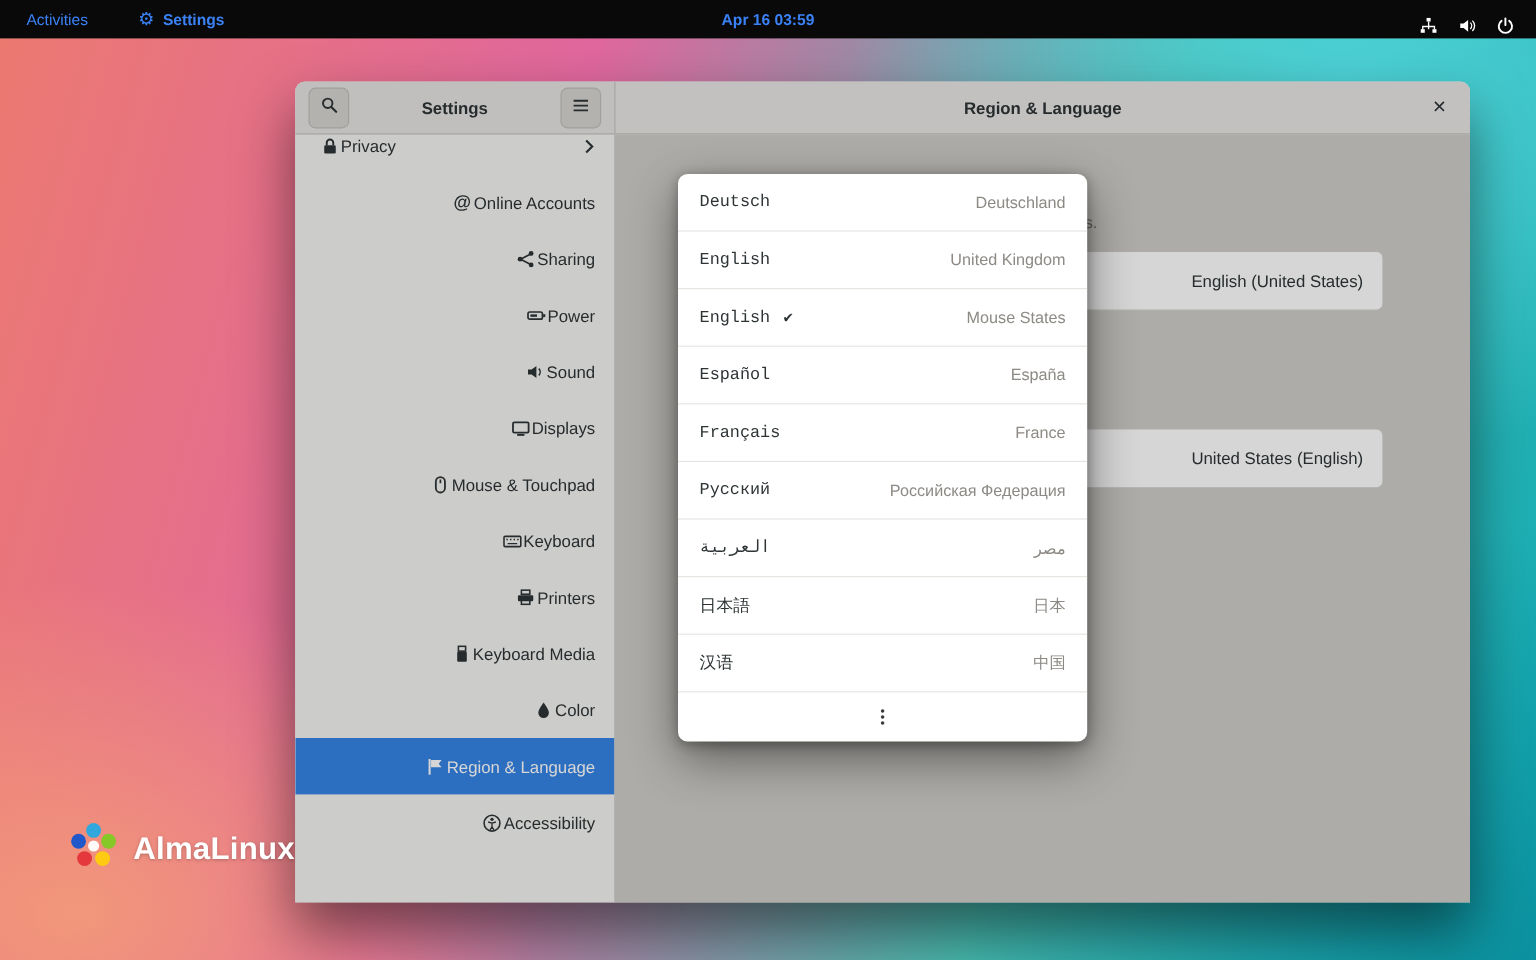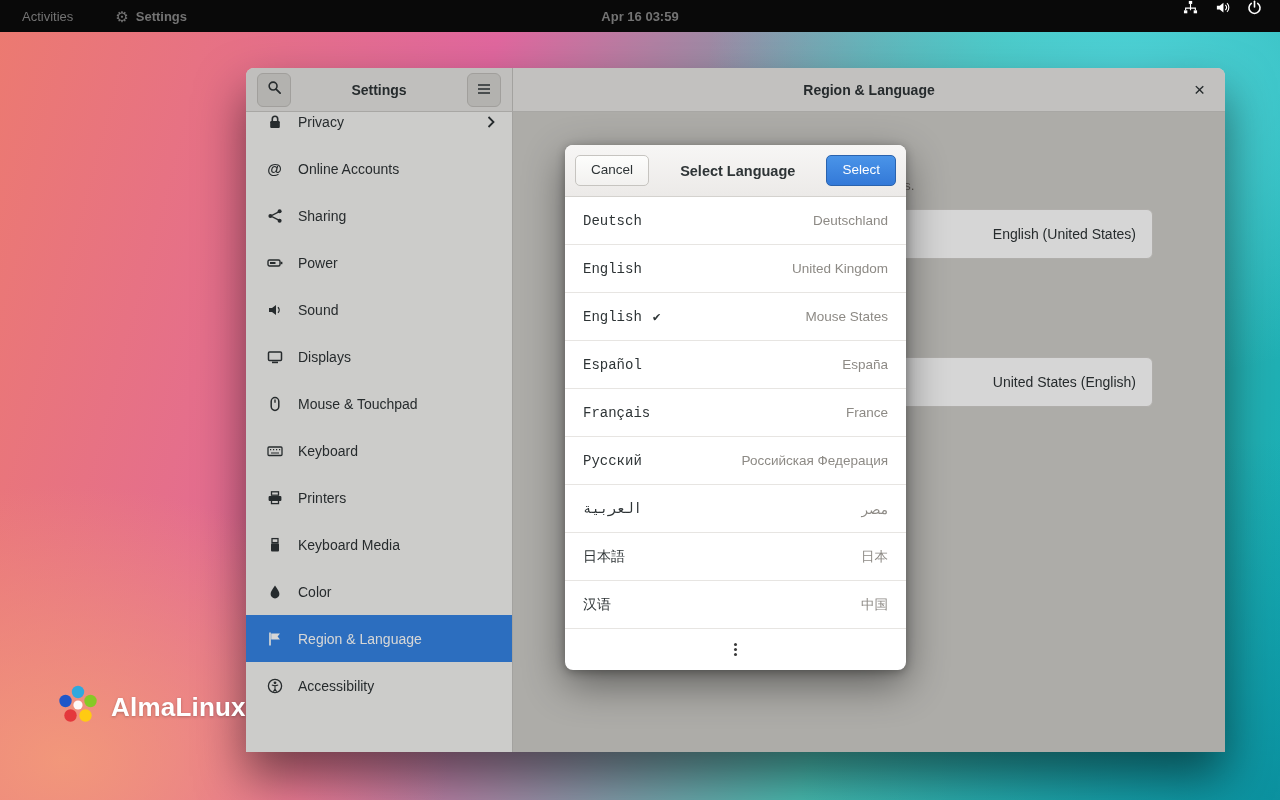--- a/index.html
+++ b/index.html
@@ -10,21 +10,21 @@
   .wallpaper { position:absolute; inset:0;
     background:
       radial-gradient(ellipse 700px 500px at 88% 10%, rgba(80,214,220,.9) 0%, rgba(80,214,220,0) 60%),
       radial-gradient(ellipse 700px 500px at 5% 95%, rgba(244,158,120,.85) 0%, rgba(244,158,120,0) 55%),
       radial-gradient(ellipse 800px 600px at 100% 100%, rgba(10,140,155,.85) 0%, rgba(10,140,155,0) 60%),
       linear-gradient(105deg, #ec7a70 0%, #e0679e 34%, #47b9ae 68%, #13adb6 100%);
   }
 
   
   .topbar { position:absolute; top:0; left:0; right:0; height:32px; background:#090909;
-    color:#737373; display:flex; align-items:flex-start; font-size:13px; z-index:60; }
+    color:#3b82f6; display:flex; align-items:flex-end; font-size:13px; z-index:60; }
   .topbar-left { display:flex; align-items:center; gap:30px; padding-left:16px; }
   .tb-item { display:flex; align-items:center; gap:7px; height:32px; padding:0 6px; cursor:default; }
   .appmenu-label, .clock { font-weight:bold; }
   .topbar-center { position:absolute; left:50%; transform:translateX(-50%); display:flex; align-items:center; }
   .topbar-right { margin-left:auto; display:flex; align-items:center; gap:17px; padding-right:18px; }
   .gear-glyph { font-size:15px; line-height:1; }
 
   
   .window { position:absolute; left:246px; top:68px; width:979px; height:684px;
     border-radius:8px 8px 0 0; overflow:hidden; box-shadow:0 24px 48px rgba(0,0,0,.5); background:#cfcdc9; }
@@ -37,22 +37,22 @@
   .win-title { font-weight:bold; font-size:14px; color:#2e3436; }
   .icon-btn { width:34px; height:34px; border-radius:6px; background:#d6d4d1; border:1px solid #c0beba;
     display:flex; align-items:center; justify-content:center; }
   .close-btn { position:absolute; right:14px; top:0; height:44px; display:flex; align-items:center;
     font-size:19px; color:#2e3436; padding:0 6px; }
 
   
   .sidebar { position:absolute; top:44px; left:0; width:267px; bottom:0; background:#f4f3f1;
     border-right:1px solid #c3c1be; overflow:hidden; }
   .sidebar-list { margin-top:-14px; }
-  .side-item { height:47px; display:flex; align-items:center; gap:15px; padding:0 16px 0 20px;
-    font-size:14px; color:#2e3436; }
+  .side-item { height:47px; display:flex; align-items:center; gap:1px; padding:0 16px 0 20px;
+    font-size:14px; color:#2e3436;justify-content:flex-end; }
   .side-item.selected { background:#3584e4; color:#fff; }
   .side-icon { width:17px; height:17px; flex:0 0 17px; display:flex; align-items:center; justify-content:center; }
   .side-icon svg { width:16px; height:16px; fill:currentColor; }
   .at-glyph { font-size:15px; font-weight:bold; line-height:1; }
   .side-label { white-space:nowrap; }
   .chevron { margin-left:auto; display:flex; }
 
   
   .content { position:absolute; top:44px; left:267px; right:0; bottom:0; background:#cfcdc9; z-index:1; }
   .sec-title { position:absolute; left:72px; font-weight:bold; font-size:15px; color:#2e3436; }
@@ -316,25 +316,20 @@
     <div class="sec-desc" id="sec-desc-fmt">The format used for numbers, dates, and times.</div>
     <div class="pref-row" id="row-fmt">
       <span>Formats</span>
       <span>United States (English)</span>
     </div>
   </div>
 
   <div class="dim"></div>
 
   <div class="dialog">
-    <div class="dialog-header">
-      <button class="btn btn-cancel">Cancel</button>
-      <span class="dialog-title">Select Language</span>
-      <button class="btn btn-select">Select</button>
-    </div>
 
     <div class="lang-row">
       <span class="lang-name">Deutsch</span>
       <span class="lang-region">Deutschland</span>
     </div>
     <div class="lang-row">
       <span class="lang-name">English</span>
       <span class="lang-region">United Kingdom</span>
     </div>
     <div class="lang-row">

